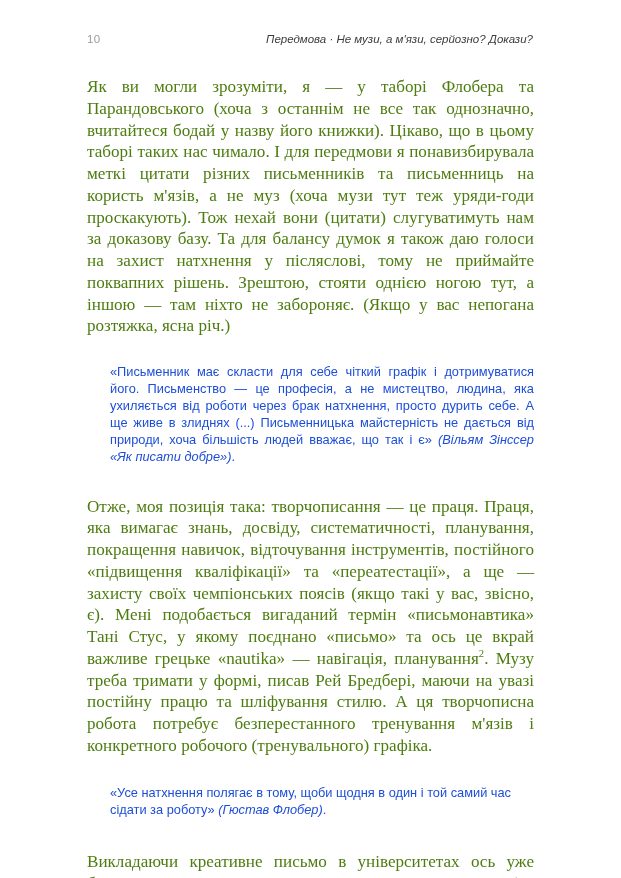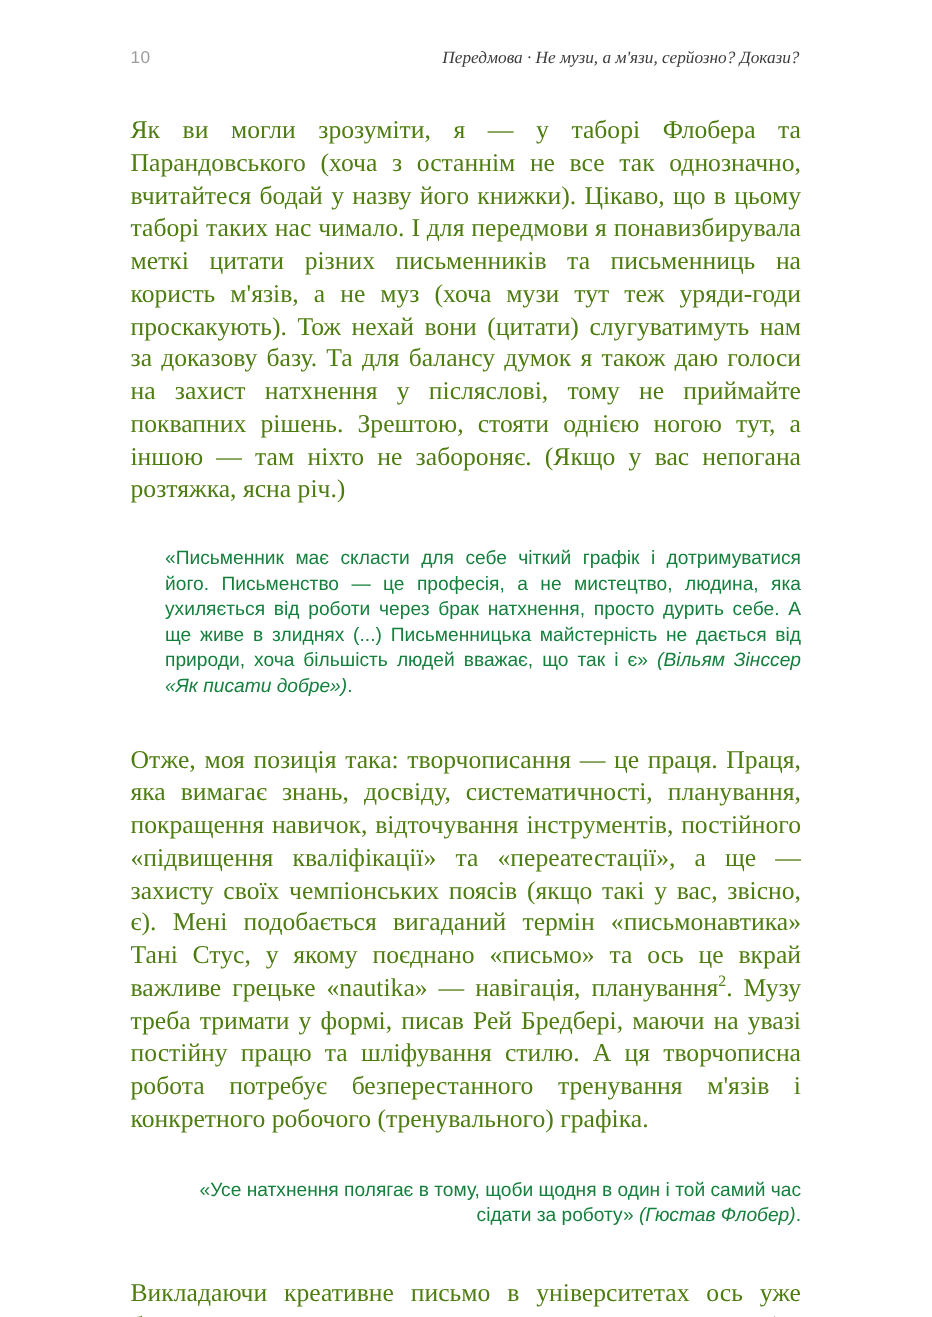--- a/index.html
+++ b/index.html
@@ -37,21 +37,21 @@
     justify-content: space-between;
   }
   .folio {
     font-family: "Liberation Sans", "DejaVu Sans", sans-serif;
     font-size: 11.5px;
     color: #9b9b9b;
     letter-spacing: 0.3px;
     line-height: 1;
   }
   .head-title {
-    font-family: Liberation Serif, serif;
+    font-family: Liberation Sans, sans-serif;
     font-style: italic;
     font-size: 11.5px;
     color: #3c3c3c;
     line-height: 1;
     white-space: nowrap;
     text-align: right;
   }
 
   
   .column {
@@ -85,24 +85,24 @@
   
   .quote {
     margin: 0;
     padding: 0;
     margin-left: 23px;
     width: 424px;
     font-family: "Liberation Sans", "DejaVu Sans", sans-serif;
     font-size: 12.8px;
     line-height: 17.1px;
     text-align: justify;
-    color: #15803d;
+    color: #1d4ed8;
   }
   .quote.ragged {
-    text-align: right;
+    text-align: left;
   }
   .quote .attrib {
     font-style: italic;
   }
 
   .q-gap-before-1 { height: 26px; }
   .q-gap-after-1  { height: 30px; }
   .q-gap-before-2 { height: 27px; }
   .q-gap-after-2  { height: 33px; }
 </style>

